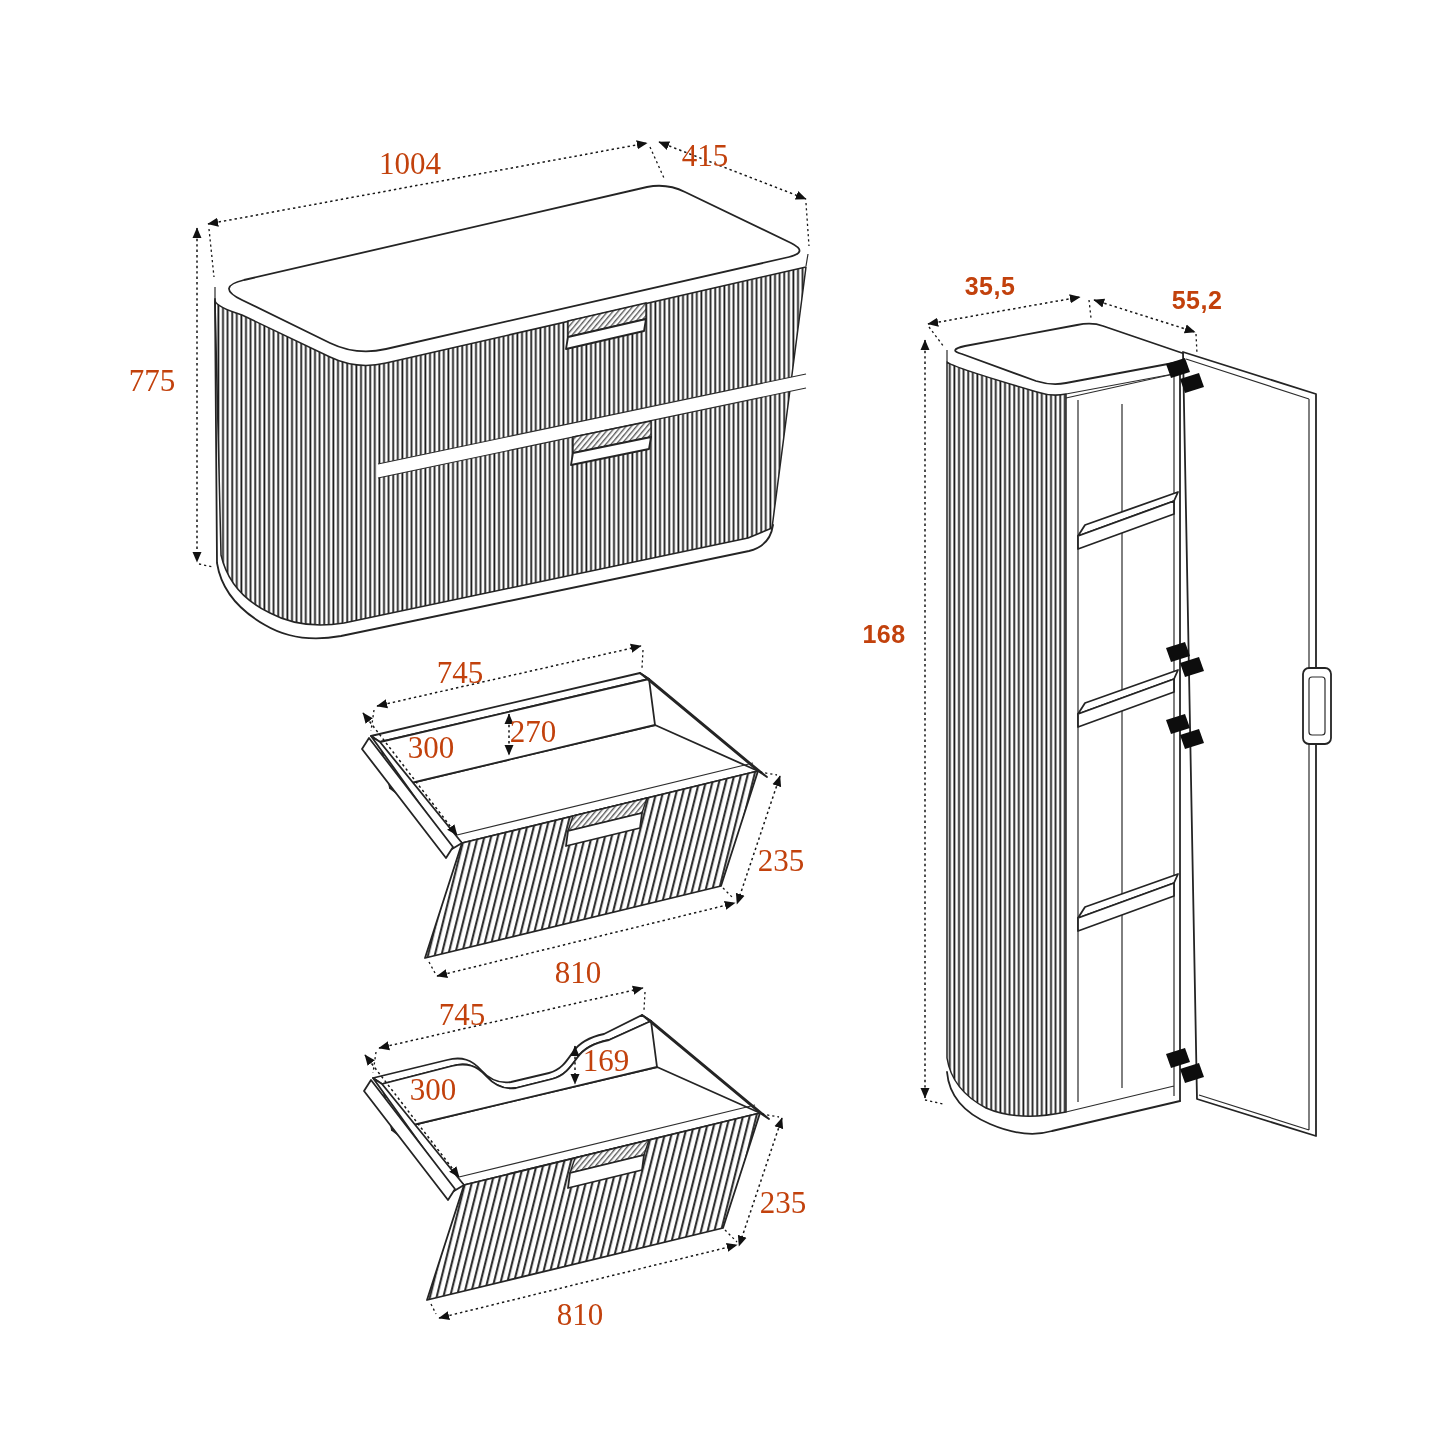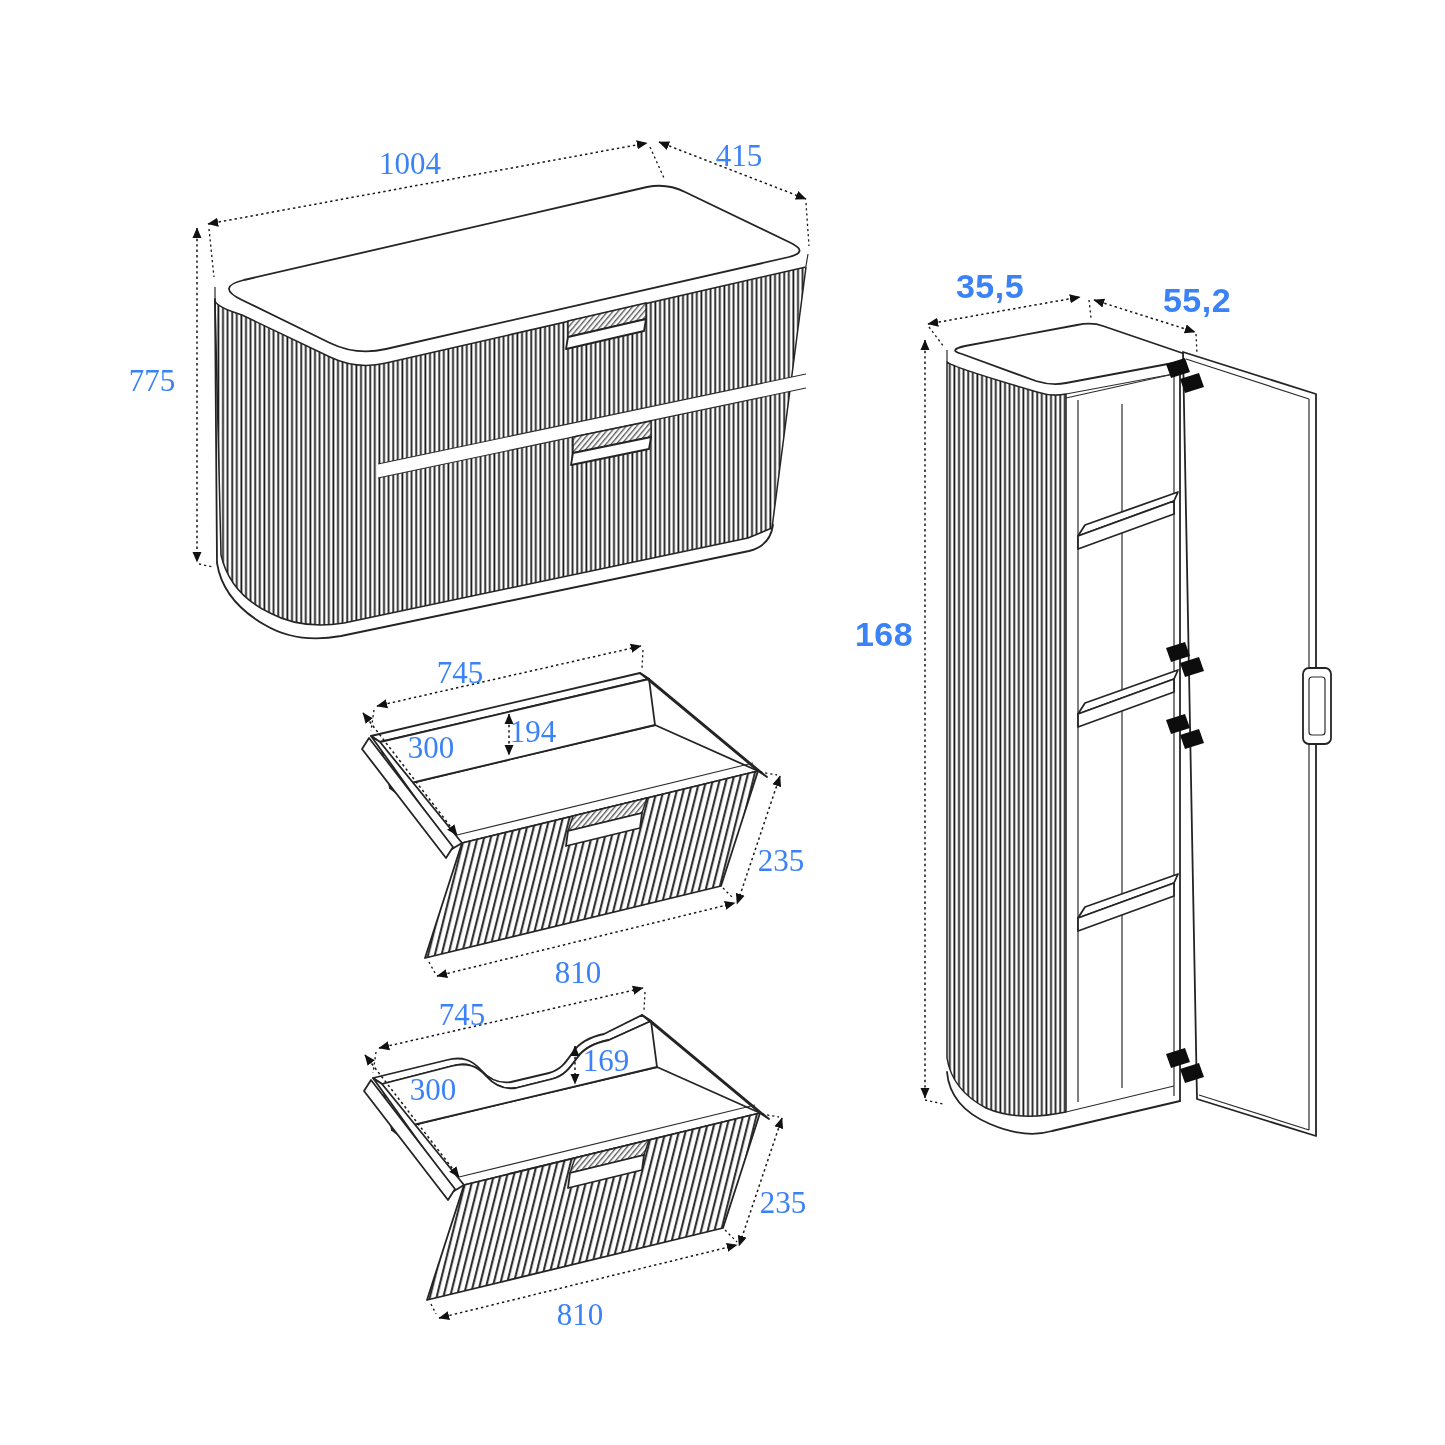--- a/index.html
+++ b/index.html
@@ -1,20 +1,20 @@
 <!DOCTYPE html>
 <html><head>
 <meta charset="utf-8">
 <style>
   html,body{margin:0;padding:0;background:#ffffff;}
   .canvas{position:relative;width:1445px;height:1445px;background:#ffffff;overflow:hidden;}
   .canvas svg{position:absolute;left:0;top:0;}
-  .lbl{position:absolute;transform:translate(-50%,-50%);color:#3b82f6;white-space:nowrap;line-height:1;}
+  .lbl{position:absolute;transform:translate(-50%,-50%);color:#c2410c;white-space:nowrap;line-height:1;}
   .serif{font-family:"Liberation Serif",serif;font-size:31px;}
-  .sans{font-family:"Liberation Sans",sans-serif;font-size:34px;font-weight:600;letter-spacing:.5px;}
+  .sans{font-family:"Liberation Sans",sans-serif;font-size:25px;font-weight:600;letter-spacing:.5px;}
   .obj{fill:none;stroke:#242424;stroke-width:1.8;stroke-linejoin:round;stroke-linecap:round;}
   .thin{fill:none;stroke:#2c2c2c;stroke-width:1.2;stroke-linejoin:round;}
   .wfill{fill:#ffffff;stroke:#242424;stroke-width:1.8;stroke-linejoin:round;}
   .dim{fill:none;stroke:#161616;stroke-width:1.5;stroke-dasharray:2.4 3;}
   .ext{fill:none;stroke:#161616;stroke-width:1.3;stroke-dasharray:2.2 3;}
   .blk{fill:#0d0d0d;stroke:none;}
 </style>
 </head>
 <body>
 
@@ -127,26 +127,26 @@
           <path class="blk" d="M1180,1069 L1199,1063 L1204,1077 L1185,1083 Z"></path>
     </g>
     <path class="dim" marker-start="url(#arw)" marker-end="url(#arw)" d="M928,324 L1080,297"></path>
     <path class="dim" marker-start="url(#arw)" marker-end="url(#arw)" d="M1094,300 L1195,332"></path>
     <path class="dim" marker-start="url(#arw)" marker-end="url(#arw)" d="M925,340 L925,1098"></path>
     <path class="ext" d="M929,327 L944,347 M1089,300 L1091,318 M1196,334 L1197,354 M925,1100 L943,1104"></path>
   </g>
 </svg>
 
 <div class="lbl serif" style="left:410px;top:163px">1004</div>
-<div class="lbl serif" style="left:739px;top:155px">415</div>
+<div class="lbl serif" style="left:705px;top:155px">415</div>
 <div class="lbl serif" style="left:152px;top:380px">775</div>
 
 <div class="lbl serif" style="left:460px;top:672px">745</div>
 <div class="lbl serif" style="left:431px;top:747px">300</div>
-<div class="lbl serif" style="left:533px;top:731px">194</div>
+<div class="lbl serif" style="left:533px;top:731px">270</div>
 <div class="lbl serif" style="left:781px;top:860px">235</div>
 <div class="lbl serif" style="left:578px;top:972px">810</div>
 
 <div class="lbl serif" style="left:462px;top:1014px">745</div>
 <div class="lbl serif" style="left:433px;top:1089px">300</div>
 <div class="lbl serif" style="left:606px;top:1060px">169</div>
 <div class="lbl serif" style="left:783px;top:1202px">235</div>
 <div class="lbl serif" style="left:580px;top:1314px">810</div>
 
 <div class="lbl sans" style="left:990px;top:286px">35,5</div>

